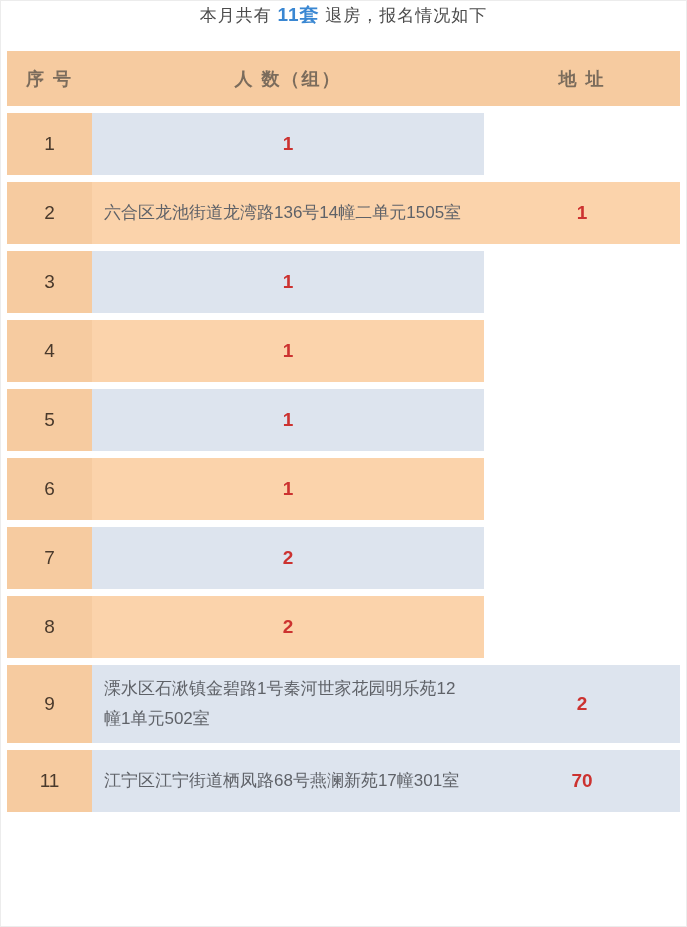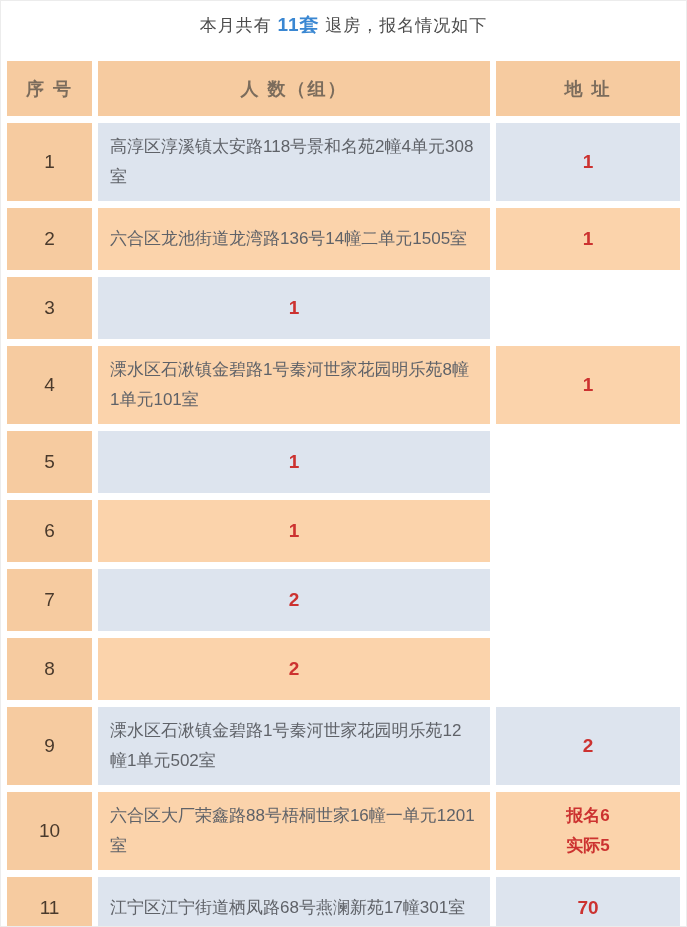--- a/index.html
+++ b/index.html
@@ -6,41 +6,40 @@
   body {
     width:687px; height:927px;
     background:#ffffff;
     font-family:"Liberation Sans", sans-serif;
     overflow:hidden;
     position:relative;
     box-sizing:border-box;
     border:1px solid #ececec;
   }
   .title-bar {
-    padding-top:11px;
+    padding-top:1px;
     text-align:center;
     font-size:17px;
     color:var(--title-text,#4c4c4c);
     letter-spacing:1px;
   }
   .title-bar .hl {
     color:var(--accent,#3a87d2);
     font-weight:bold;
     font-size:19px;
   }
   .tbl {
     margin:23px 6px 0 6px;
     display:flex;
     flex-direction:column;
     gap:7px;
   }
   .row {
     display:grid;
     grid-template-columns:85px 392px 1fr;
-    column-gap:6px;
     min-height:62px;
   }
   .cell {
     display:flex;
     align-items:center;
     justify-content:center;
     box-sizing:border-box;
   }
   .row-header { min-height:55px; }
   .row-header .cell {
@@ -83,21 +82,20 @@
 
 <div class="tbl">
   <div class="row row-header">
     <div class="cell">序 号</div>
     <div class="cell">人 数（组）</div>
     <div class="cell">地 址</div>
   </div>
   <div id="rows" style="display: flex; flex-direction: column; gap: 7px;">
   <div class="row blue">
     <div class="cell c-index">1</div>
-    <div class="cell c-addr">高淳区淳溪镇太安路118号景和名苑2幢4单元308室</div>
     <div class="cell c-count">
           <span class="count-line">1</span>
         </div>
   </div>
 
   <div class="row peach">
     <div class="cell c-index">2</div>
     <div class="cell c-addr">六合区龙池街道龙湾路136号14幢二单元1505室</div>
     <div class="cell c-count">
           <span class="count-line">1</span>
@@ -106,21 +104,20 @@
 
   <div class="row blue">
     <div class="cell c-index">3</div>
     <div class="cell c-count">
           <span class="count-line">1</span>
         </div>
   </div>
 
   <div class="row peach">
     <div class="cell c-index">4</div>
-    <div class="cell c-addr">溧水区石湫镇金碧路1号秦河世家花园明乐苑8幢1单元101室</div>
     <div class="cell c-count">
           <span class="count-line">1</span>
         </div>
   </div>
 
   <div class="row blue">
     <div class="cell c-index">5</div>
     <div class="cell c-count">
           <span class="count-line">1</span>
         </div>
@@ -148,28 +145,20 @@
   </div>
 
   <div class="row blue">
     <div class="cell c-index">9</div>
     <div class="cell c-addr">溧水区石湫镇金碧路1号秦河世家花园明乐苑12幢1单元502室</div>
     <div class="cell c-count">
           <span class="count-line">2</span>
         </div>
   </div>
 
-  <div class="row peach">
-    <div class="cell c-index">10</div>
-    <div class="cell c-addr">六合区大厂荣鑫路88号梧桐世家16幢一单元1201室</div>
-    <div class="cell c-count">
-          <span class="count-line small">报名6</span>
-          <span class="count-line small">实际5</span>
-        </div>
-  </div>
 
   <div class="row blue">
     <div class="cell c-index">11</div>
     <div class="cell c-addr">江宁区江宁街道栖凤路68号燕澜新苑17幢301室</div>
     <div class="cell c-count">
           <span class="count-line">70</span>
         </div>
   </div>
 </div>
 </div>

